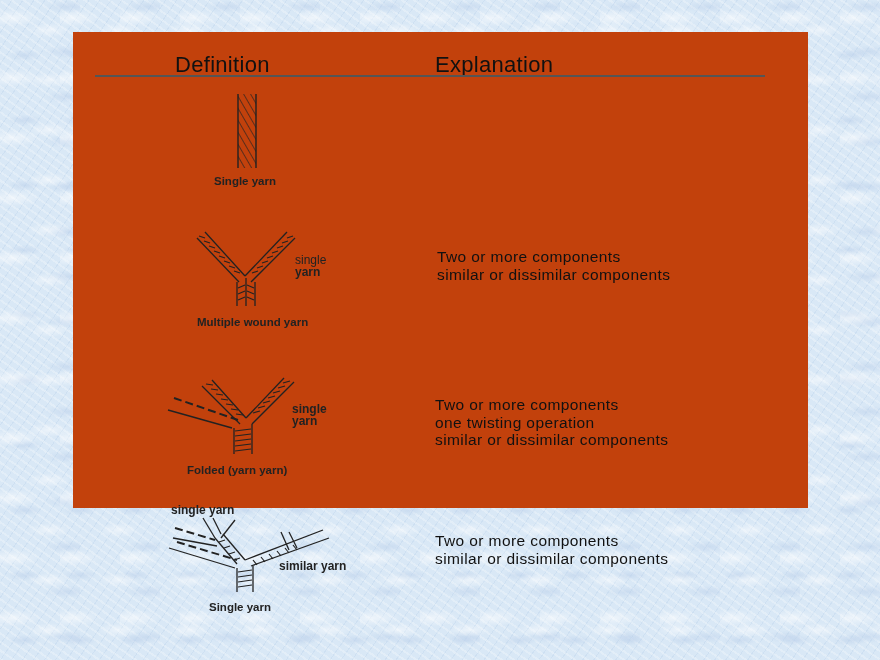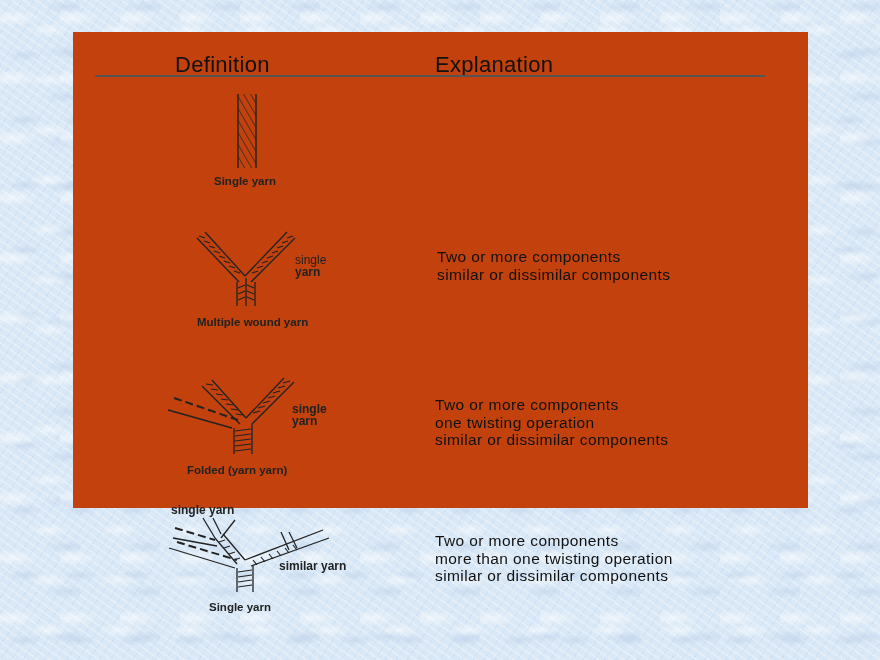--- a/index.html
+++ b/index.html
@@ -186,16 +186,15 @@
         <line x1="75" y1="63" x2="89" y2="61"></line>
         <line x1="75" y1="68" x2="89" y2="66"></line>
       <line x1="75" y1="73" x2="89" y2="71"></line>
     </g>
   </svg>
   <div class="lbl" style="left:98px;top:472px;font-weight:bold">single yarn</div>
   <div class="lbl" style="left:206px;top:528px;font-weight:bold">similar yarn</div>
   <div class="cap" style="left:136px;top:569px">Single yarn</div>
   <div class="exp" style="left:362px;top:500px">
     <div>Two or more components</div>
-    <div>more than one twisting operation</div>
     <div>similar or dissimilar components</div>
   </div>
 </div>
 
 </body></html>

